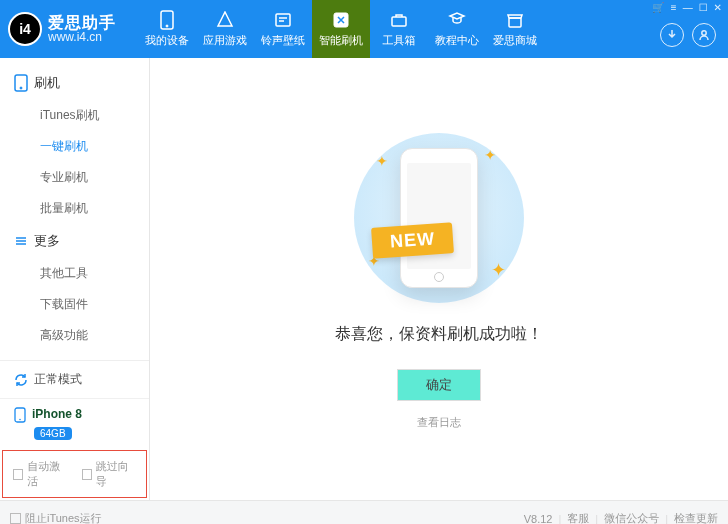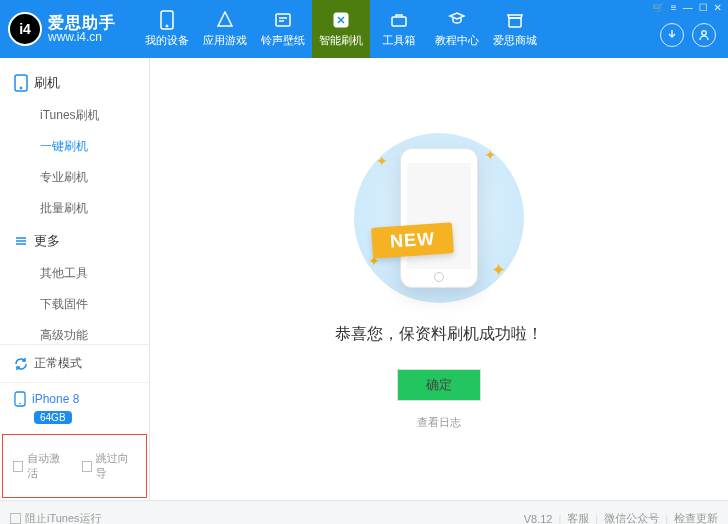--- a/index.html
+++ b/index.html
@@ -33,42 +33,42 @@
 
 .cat { padding: 8px 14px; font-size: 13px; color: #333; display: flex; align-items: center; gap: 6px; }
 .cat svg { stroke: #1c8cf0; fill: none; }
 .sub { padding: 7px 0 7px 40px; font-size: 12px; color: #666; cursor: pointer; }
 .sub.active { color: #1c8cf0; }
 
 .side-bottom { border-top: 1px solid #eee; }
 .mode-row { padding: 10px 14px; display: flex; align-items: center; gap: 6px; border-bottom: 1px solid #f0f0f0; font-size: 12px; color: #555; }
 .mode-row svg { fill: #1c8cf0; }
 .phone-row { padding: 8px 14px; display: flex; flex-direction: column; gap: 4px; align-items: flex-start; }
-.phone-line { display:flex; align-items:center; gap:6px; font-weight:normal; color:#3b82f6; }
+.phone-line { display:flex; align-items:flex-start; gap:6px; font-weight:bold; color:#14532d; }
 .phone-line svg { fill: #1c8cf0; }
 .badge { background: #1c8cf0; color: #fff; font-size: 10px; padding: 1px 6px; border-radius: 4px; margin-left: 20px; }
 
-.red-box { border: 1.5px solid #e74c3c; padding: 16px 10px; display: flex; gap: 14px; font-size: 11px; color: #999; margin: 2px; }
+.red-box { border: 1.5px solid #e74c3c; padding: 8px 10px; display: flex; gap: 14px; font-size: 11px; color: #999; margin: 2px; }
 .chk { display: flex; align-items: center; gap: 4px; }
 .chk-box { width: 11px; height: 11px; border: 1px solid #bbb; display: inline-block; }
 
 
 .main { flex: 1; display: flex; flex-direction: column; align-items: center; justify-content: center; padding: 20px; position: relative; }
 .illus { width: 200px; height: 180px; position: relative; display: flex; align-items: center; justify-content: center; }
 .big-circle { width: 170px; height: 170px; border-radius: 50%; background: radial-gradient(circle at 50% 45%, #e4f4fd 0%, #cce9fb 70%); position: relative; display: flex; align-items: center; justify-content: center; }
 .phone-shape { width: 78px; height: 140px; background: #fff; border-radius: 12px; box-shadow: 0 8px 20px rgba(0,0,0,0.12); border: 1px solid #e5e5e5; position: relative; }
 .phone-screen { position: absolute; top: 14px; left: 6px; right: 6px; bottom: 18px; background: #f7f7f7; border-radius: 2px; }
 .phone-home { position: absolute; bottom: 5px; left: 50%; transform: translateX(-50%); width: 10px; height: 10px; border: 1px solid #ccc; border-radius: 50%; }
 .ribbon { position: absolute; background: #f5b323; color: #fff; font-weight: bold; font-size: 18px; padding: 5px 18px; transform: rotate(-4deg); border-radius: 3px; box-shadow: 0 3px 6px rgba(0,0,0,0.15); letter-spacing: 1px; top: 54%; left: 18px; }
 .star { position: absolute; color: #f5b323; font-size: 14px; }
 .s1 { top: 20px; left: 22px; } .s2 { top: 14px; right: 28px; }
 .s3 { bottom: 34px; left: 14px; } .s4 { bottom: 22px; right: 18px; font-size: 18px; }
 
 .msg { font-size: 16px; color: #333; margin-top: 16px; }
-.ok-btn { margin-top: 24px; border: 1px solid #ddd; background: #22c55e; padding: 6px 28px; font-size: 13px; color: #444; cursor: pointer; }
+.ok-btn { margin-top: 24px; border: 1px solid #ddd; background: #5eead4; padding: 6px 28px; font-size: 13px; color: #444; cursor: pointer; }
 .log-link { margin-top: 14px; font-size: 11px; color: #999; cursor: pointer; text-align: center; }
 
 
 .footer { height: 36px; background: #f5f6f7; border-top: 1px solid #e6e6e6; display: flex; align-items: center; font-size: 11px; color: #999; padding: 0 10px; }
 .footer .chk { color: #999; }
 .footer .right { margin-left: auto; display: flex; gap: 6px; align-items: center; }
 .sep { color: #ddd; }
 </style>
 </head>
 <body>

